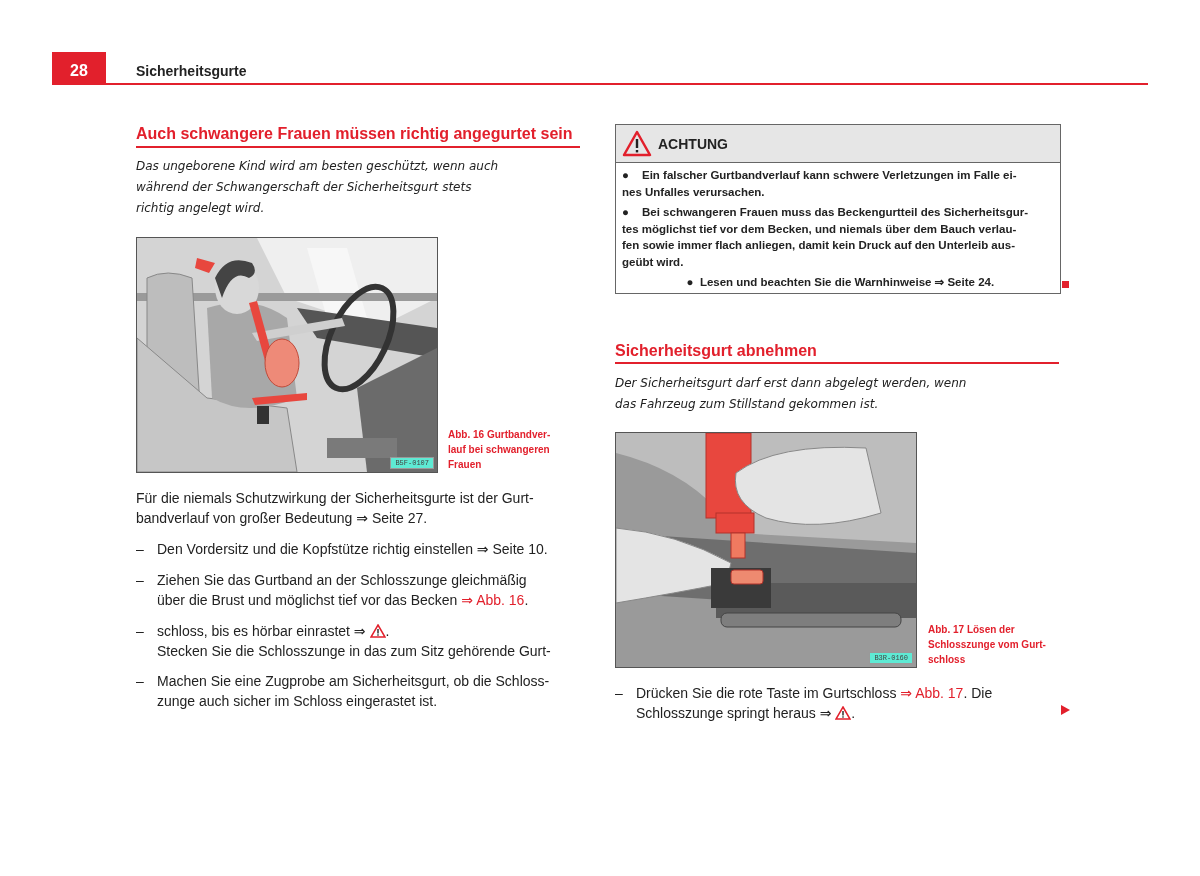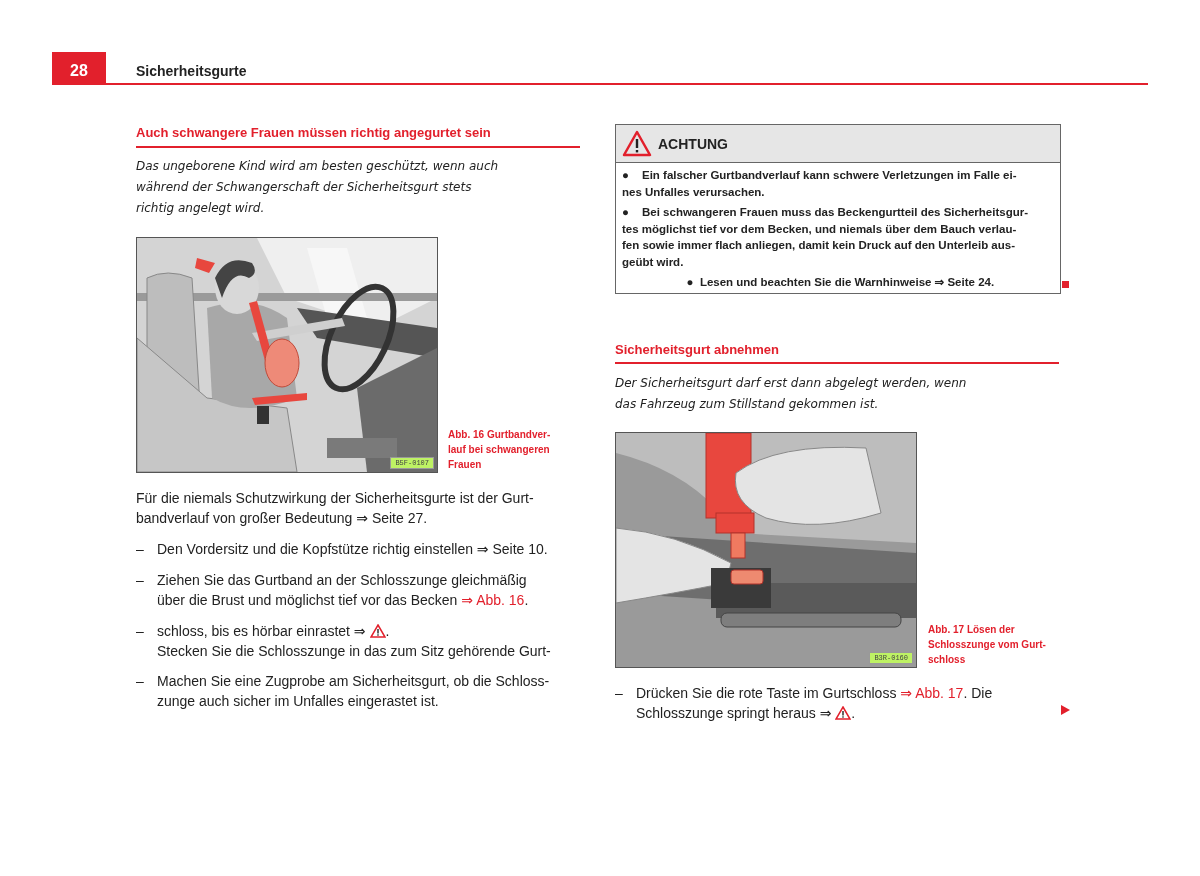--- a/index.html
+++ b/index.html
@@ -7,32 +7,32 @@
     width: 1200px; height: 876px; background: #ffffff; position: relative; overflow: hidden;
     font-family: "DejaVu Sans", "Liberation Sans", sans-serif; color: #222;
   }
   .abs { position: absolute; }
   
   .page-num-box { left: 52px; top: 52px; width: 54px; height: 33px; background: #e2202c; }
   .page-num { left: 52px; top: 62px; width: 54px; text-align: center; color: #fff; font-weight: bold; font-size: 16px; font-family: "Liberation Sans", sans-serif; }
   .header-title { left: 136px; top: 63px; font-size: 14px; font-weight: bold; color: #222; font-family: "Liberation Sans", sans-serif; }
   .header-rule { left: 52px; top: 83px; width: 1096px; height: 2px; background: #e2202c; }
 
-  .section-title { font-family: "Liberation Sans", sans-serif; font-weight: bold; color: #e2202c; font-size: 13px; }
+  .section-title { font-family: "Liberation Sans", sans-serif; font-weight: bold; color: #e2202c; font-size: 16px; }
   .section-rule { height: 2px; background: #e2202c; }
   .intro { font-style: italic; font-size: 12px; line-height: 21px; color: #222; font-family: "DejaVu Sans", sans-serif; font-weight: 300; }
 
   .body-text { font-size: 14px; line-height: 20px; color: #222; font-family: "Liberation Sans", sans-serif; }
   .dash-item { position: absolute; font-size: 14px; line-height: 20px; color: #222; font-family: "Liberation Sans", sans-serif; }
   .dash-item .dash { position: absolute; left: 0; top: 0; }
   .dash-item .txt { position: absolute; left: 21px; top: 0; }
   .red { color: #e2202c; }
 
   .figure { background: #d9d9d9; border: 1px solid #555; overflow: hidden; }
-  .fig-code { position: absolute; right: 3px; bottom: 3px; background: #bef264; border: 1px solid #999; font-size: 7px; padding: 1px 4px; color: #444; font-family: "Liberation Mono", monospace; }
+  .fig-code { position: absolute; right: 3px; bottom: 3px; background: #5eead4; border: 1px solid #999; font-size: 7px; padding: 1px 4px; color: #444; font-family: "Liberation Mono", monospace; }
   .caption { font-family: "Liberation Sans", sans-serif; font-weight: bold; font-size: 10px; line-height: 15px; color: #e2202c; }
 
   .warn-box { left: 615px; top: 124px; width: 444px; height: 168px; border: 1px solid #666; }
   .warn-head { position: absolute; left: 0; top: 0; width: 444px; height: 37px; background: #e6e6e6; border-bottom: 1px solid #666; }
   .warn-title { position: absolute; left: 42px; top: 11px; font-weight: bold; font-size: 14px; font-family: "Liberation Sans", sans-serif; color: #222; }
   .warn-item { position: absolute; left: 6px; width: 430px; font-size: 11.5px; line-height: 16.5px; font-weight: bold; color: #222; font-family: "Liberation Sans", sans-serif; }
   .bullet { display: inline-block; width: 20px; }
   .end-mark { left: 1062px; top: 281px; width: 7px; height: 7px; background: #e2202c; }
   .next-arrow { left: 1061px; top: 705px; width: 0; height: 0; border-top: 5px solid transparent; border-bottom: 5px solid transparent; border-left: 9px solid #e2202c; }
 </style>
@@ -110,21 +110,21 @@
           <rect x="7.3" y="10.3" width="1.4" height="1.4" fill="#222"></rect>
         </svg><span>.</span></div>
     <div>Stecken Sie die Schlosszunge in das zum Sitz gehörende Gurt-</div>
   </div>
 </div>
 
 <div class="dash-item" style="left:136px; top:671px; width:450px; height:40px;">
   <span class="dash">–</span>
   <div class="txt" style="width:430px;">
     <div>Machen Sie eine Zugprobe am Sicherheitsgurt, ob die Schloss-</div>
-    <div>zunge auch sicher im Unfalles eingerastet ist.</div>
+    <div>zunge auch sicher im Schloss eingerastet ist.</div>
   </div>
 </div>
 
 <div class="abs warn-box">
   <div class="warn-head">
     <svg class="abs" style="left:6px; top:5px;" width="30" height="27" viewBox="0 0 30 27">
       <polygon points="15,2 28,25 2,25" fill="none" stroke="#e2202c" stroke-width="2.5" stroke-linejoin="round"></polygon>
       <rect x="13.8" y="9" width="2.4" height="9" fill="#222"></rect>
       <rect x="13.8" y="20" width="2.4" height="2.4" fill="#222"></rect>
     </svg>

